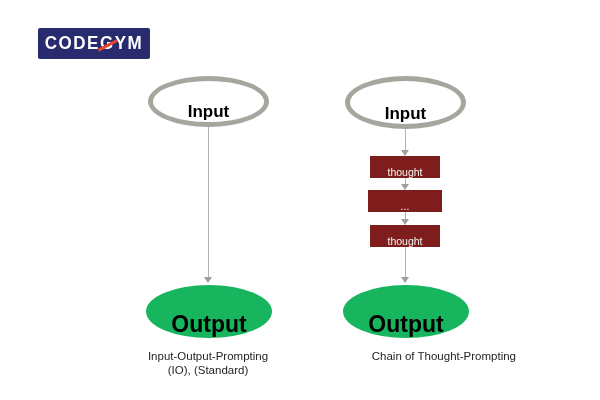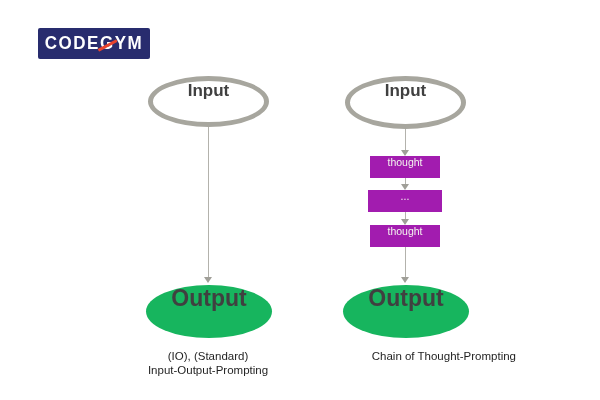--- a/index.html
+++ b/index.html
@@ -19,43 +19,43 @@
     line-height:1; transform:scaleY(1.05);
   }
   .logo-slash {
     position:absolute; left:59px; top:16px; width:21px; height:2.6px;
     background:#e8432d; transform:rotate(-28deg); border-radius:1px;
   }
 
   
   .ellipse {
     position:absolute; border-radius:50%; box-sizing:border-box;
-    display:flex; align-items:flex-start; justify-content:center;
-    color:#404040; font-weight:bold;
+    display:flex; align-items:flex-end; justify-content:center;
+    color:#000000; font-weight:bold;
   }
   .input-ellipse { background:#ffffff; border:5px solid #a7a69e; font-size:17px; }
   .output-ellipse { background:#17b55e; font-size:23px; }
 
   #input-left  { left:148px; top:76px;  width:121px; height:51px; }
   #input-right { left:345px; top:76px;  width:121px; height:53px; }
   #output-left  { left:146px; top:285px; width:126px; height:53px; }
   #output-right { left:343px; top:285px; width:126px; height:53px; }
 
   
   .vline { position:absolute; width:1px; background:#b3b2ac; }
   .arrow-down {
     position:absolute; width:0; height:0;
     border-left:4px solid transparent; border-right:4px solid transparent;
     border-top:6px solid #a09f98;
   }
 
   
   .step-box {
-    position:absolute; background:#a21caf; color:#f4f4ef;
-    display:flex; align-items:flex-start; justify-content:center;
+    position:absolute; background:#7f1d1d; color:#f4f4ef;
+    display:flex; align-items:flex-end; justify-content:center;
     font-size:10.5px;
   }
   #step-0 { left:370px; top:156px; width:70px; height:22px; }
   #step-1 { left:368px; top:190px; width:74px; height:22px; }
   #step-2 { left:370px; top:225px; width:70px; height:22px; }
 
   
   .caption {
     position:absolute; top:349px; text-align:center;
     font-size:11.5px; line-height:14px; color:#1f1f1f;
@@ -75,22 +75,22 @@
 
   <div class="ellipse input-ellipse" id="input-left">
     <span>Input</span>
   </div>
   <div class="vline" style="left:208px; top:127px; height:150px;"></div>
   <div class="arrow-down" style="left:204px; top:277px;"></div>
   <div class="ellipse output-ellipse" id="output-left">
     <span>Output</span>
   </div>
   <div class="caption" id="caption-left">
+    <div>Input-Output-Prompting</div>
     <div>(IO), (Standard)</div>
-    <div>Input-Output-Prompting</div>
   </div>
 
   <div class="ellipse input-ellipse" id="input-right">
     <span>Input</span>
   </div>
 
   <div class="vline" style="left:405px; top:129px; height:21px;"></div>
   <div class="arrow-down" style="left:401px; top:150px;"></div>
 
   <div class="step-box" id="step-0">

